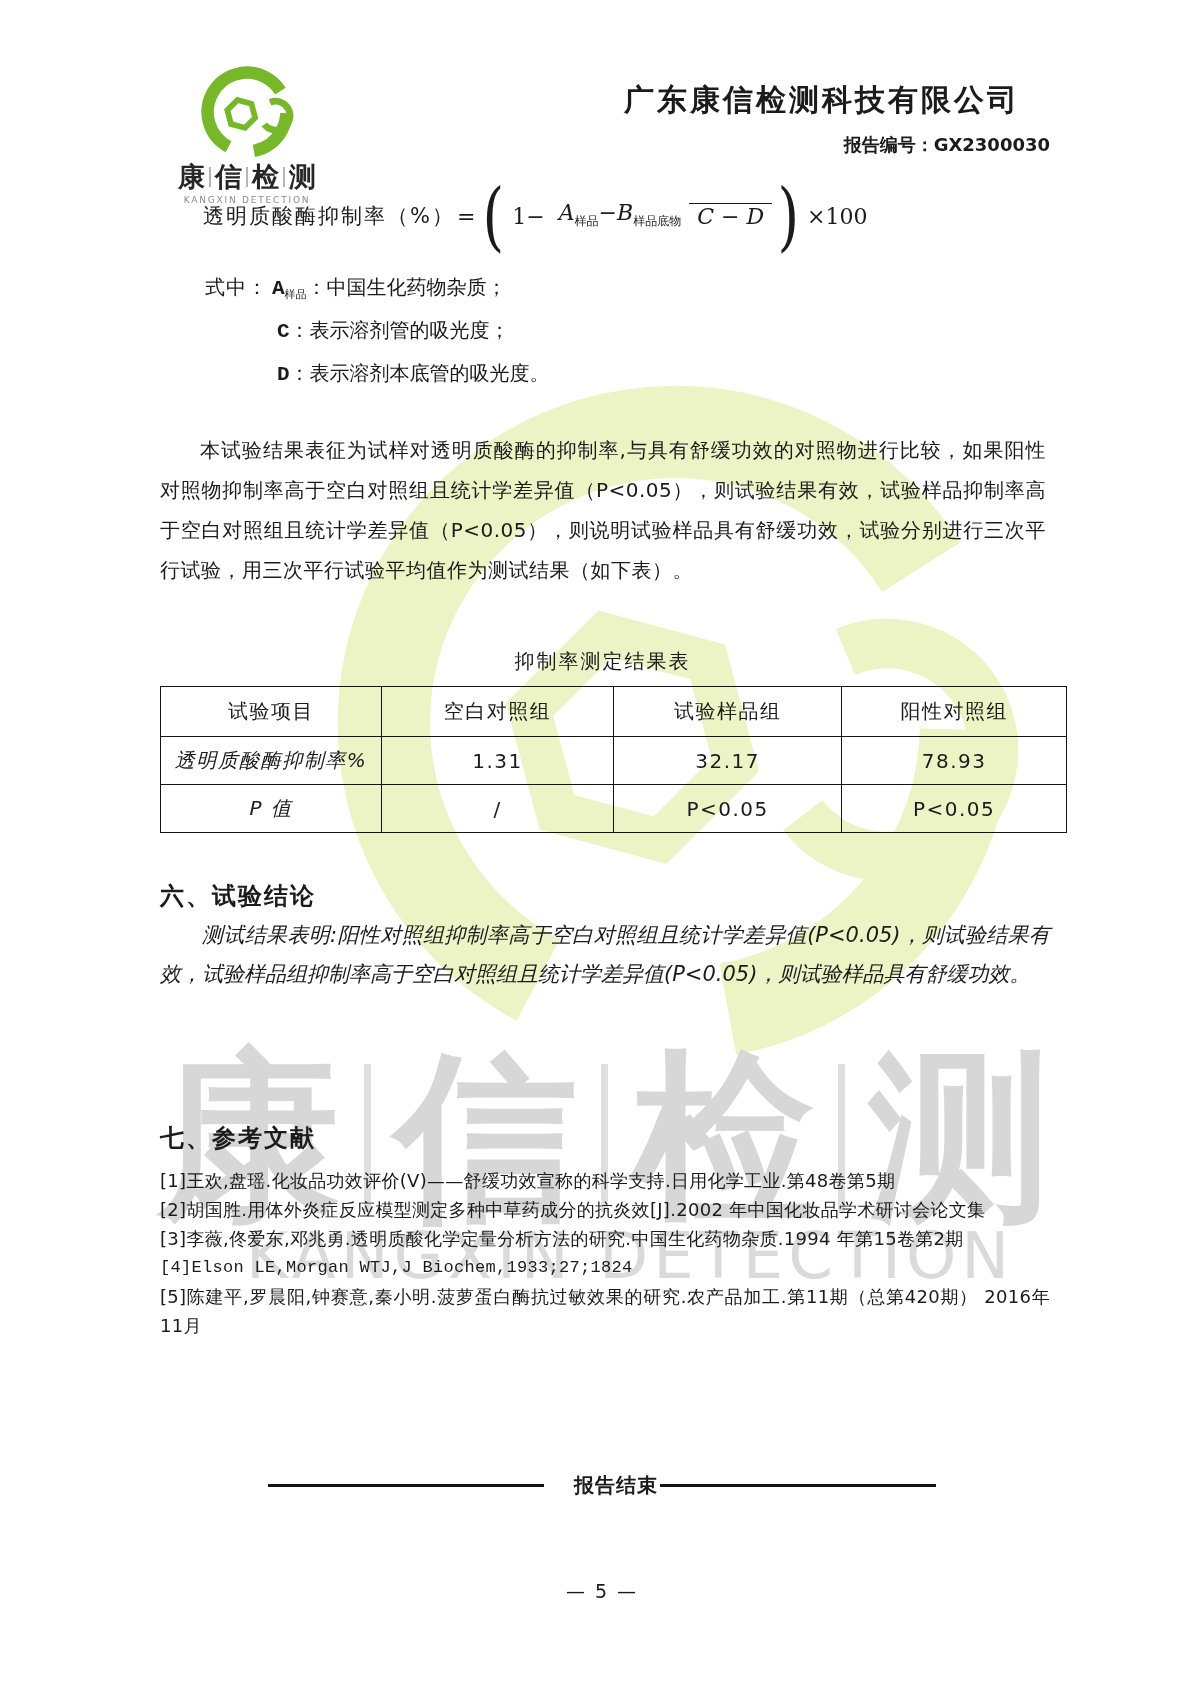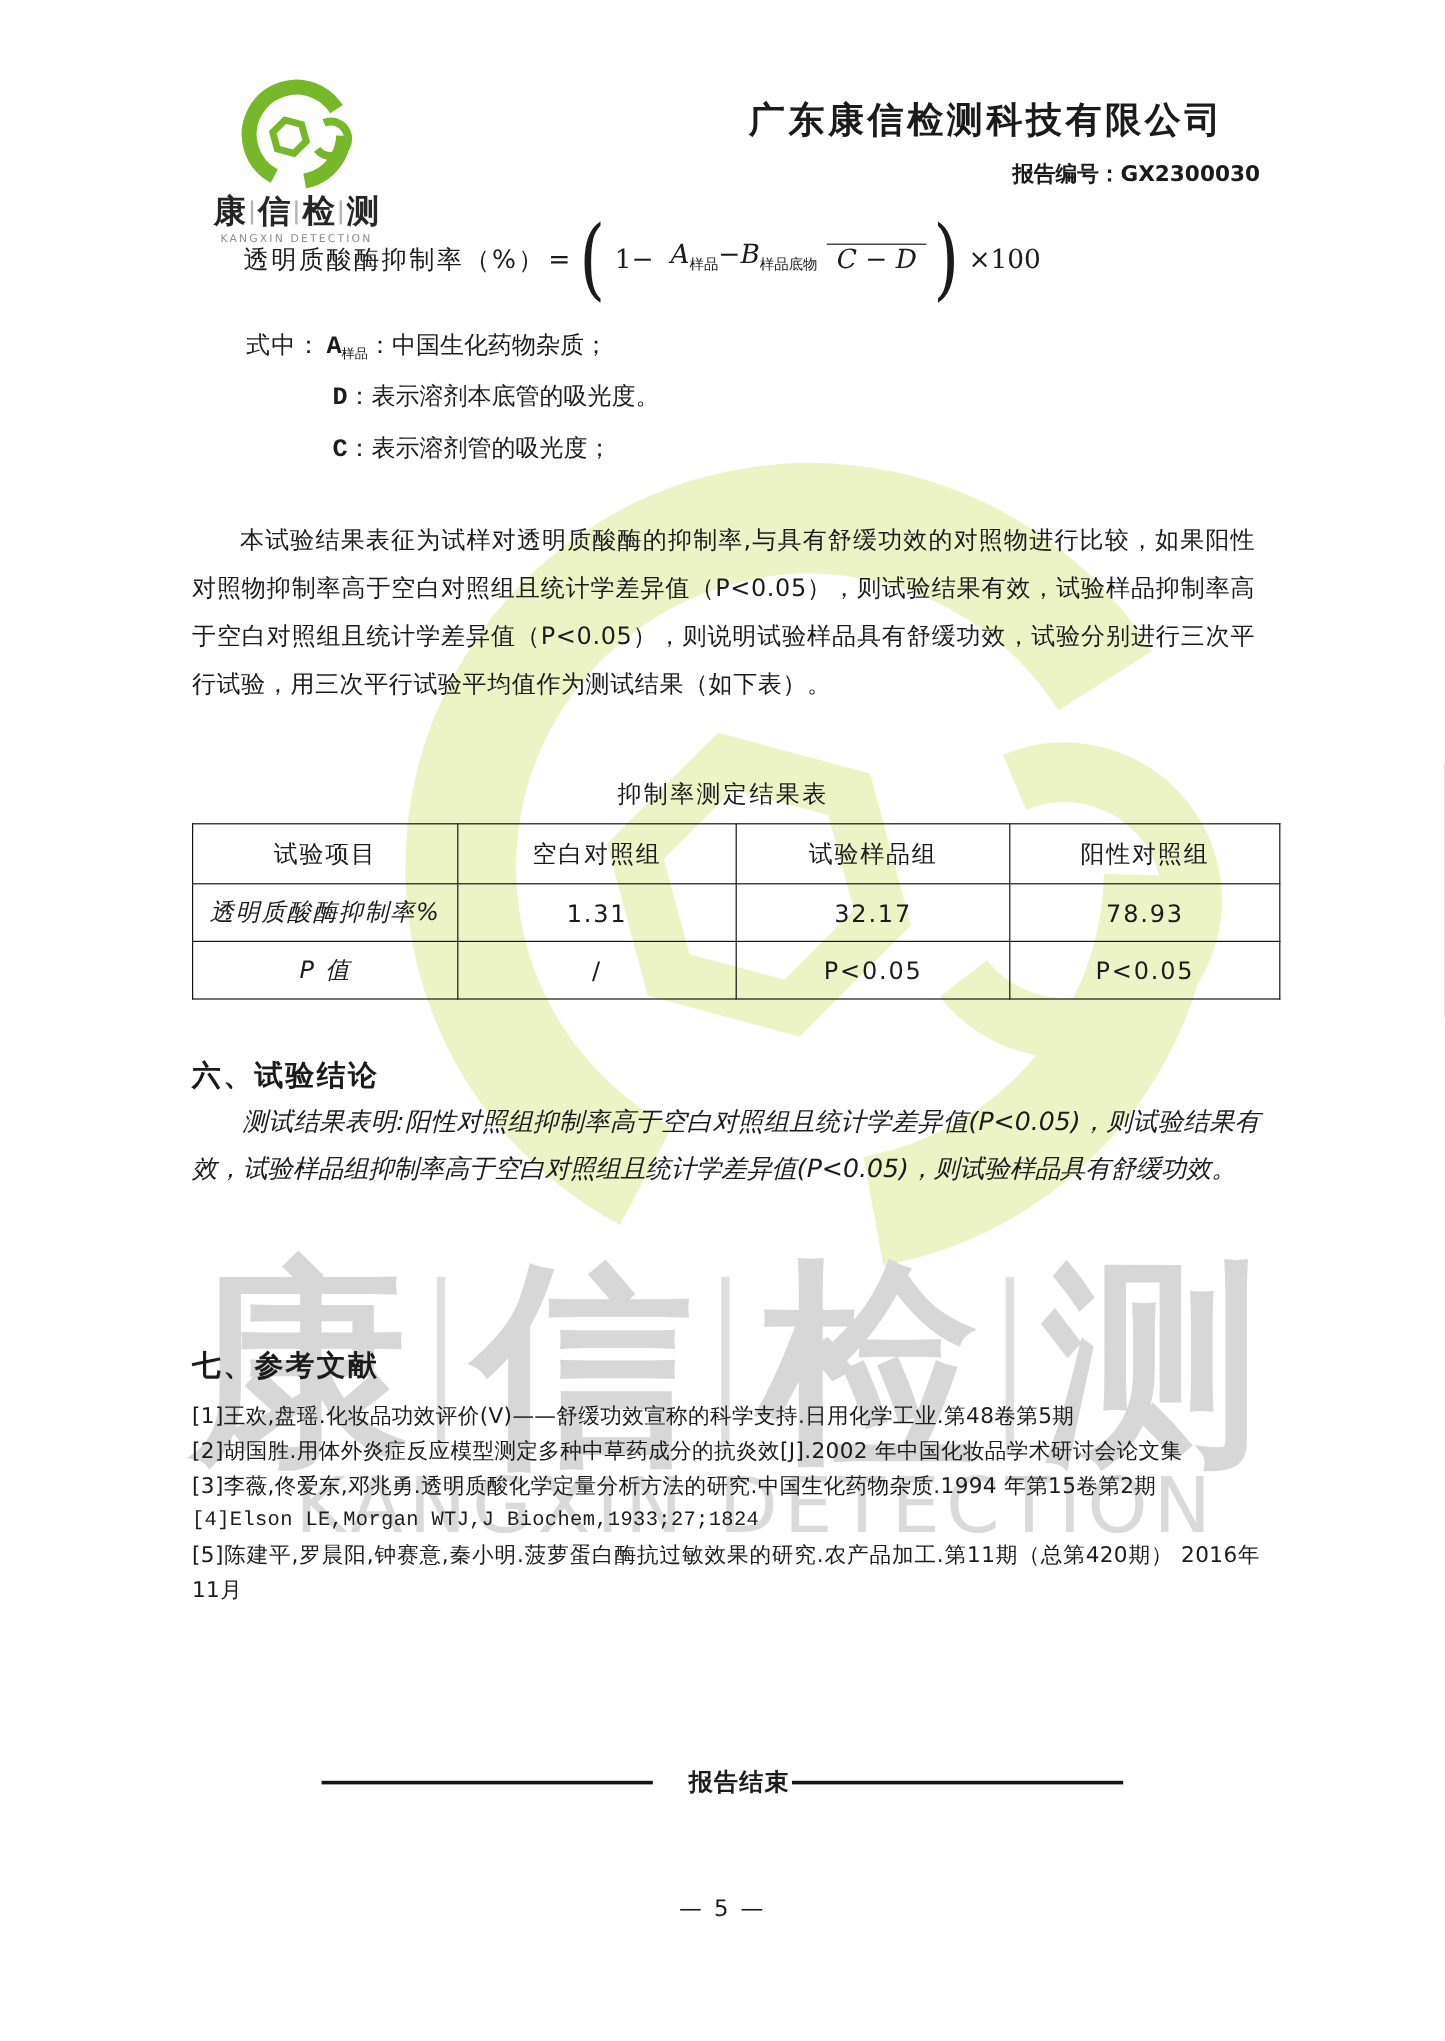--- a/index.html
+++ b/index.html
@@ -169,24 +169,24 @@
       <span class="big-paren">)</span>
       <span class="times">×100</span>
     </div>
 
     <div class="defs">
       <div class="def-row">
         <span class="def-lead">式中：</span>
         <span><span class="def-sym">A</span><span class="def-sub">样品</span><span>：中国生化药物杂质；</span></span>
       </div>
       <div class="def-row indent">
+        <span><span class="def-sym">C</span><span class="def-sub"></span><span>：表示溶剂管的吸光度；</span></span>
+      </div>
+      <div class="def-row indent">
         <span><span class="def-sym">D</span><span class="def-sub"></span><span>：表示溶剂本底管的吸光度。</span></span>
-      </div>
-      <div class="def-row indent">
-        <span><span class="def-sym">C</span><span class="def-sub"></span><span>：表示溶剂管的吸光度；</span></span>
       </div>
     </div>
 
     <div class="para">本试验结果表征为试样对透明质酸酶的抑制率,与具有舒缓功效的对照物进行比较，如果阳性对照物抑制率高于空白对照组且统计学差异值（P&lt;0.05），则试验结果有效，试验样品抑制率高于空白对照组且统计学差异值（P&lt;0.05），则说明试验样品具有舒缓功效，试验分别进行三次平行试验，用三次平行试验平均值作为测试结果（如下表）。</div>
 
     <div class="table-title">抑制率测定结果表</div>
     <table class="result-table">
       <thead>
         <tr>
           <th class="c0">试验项目</th>

